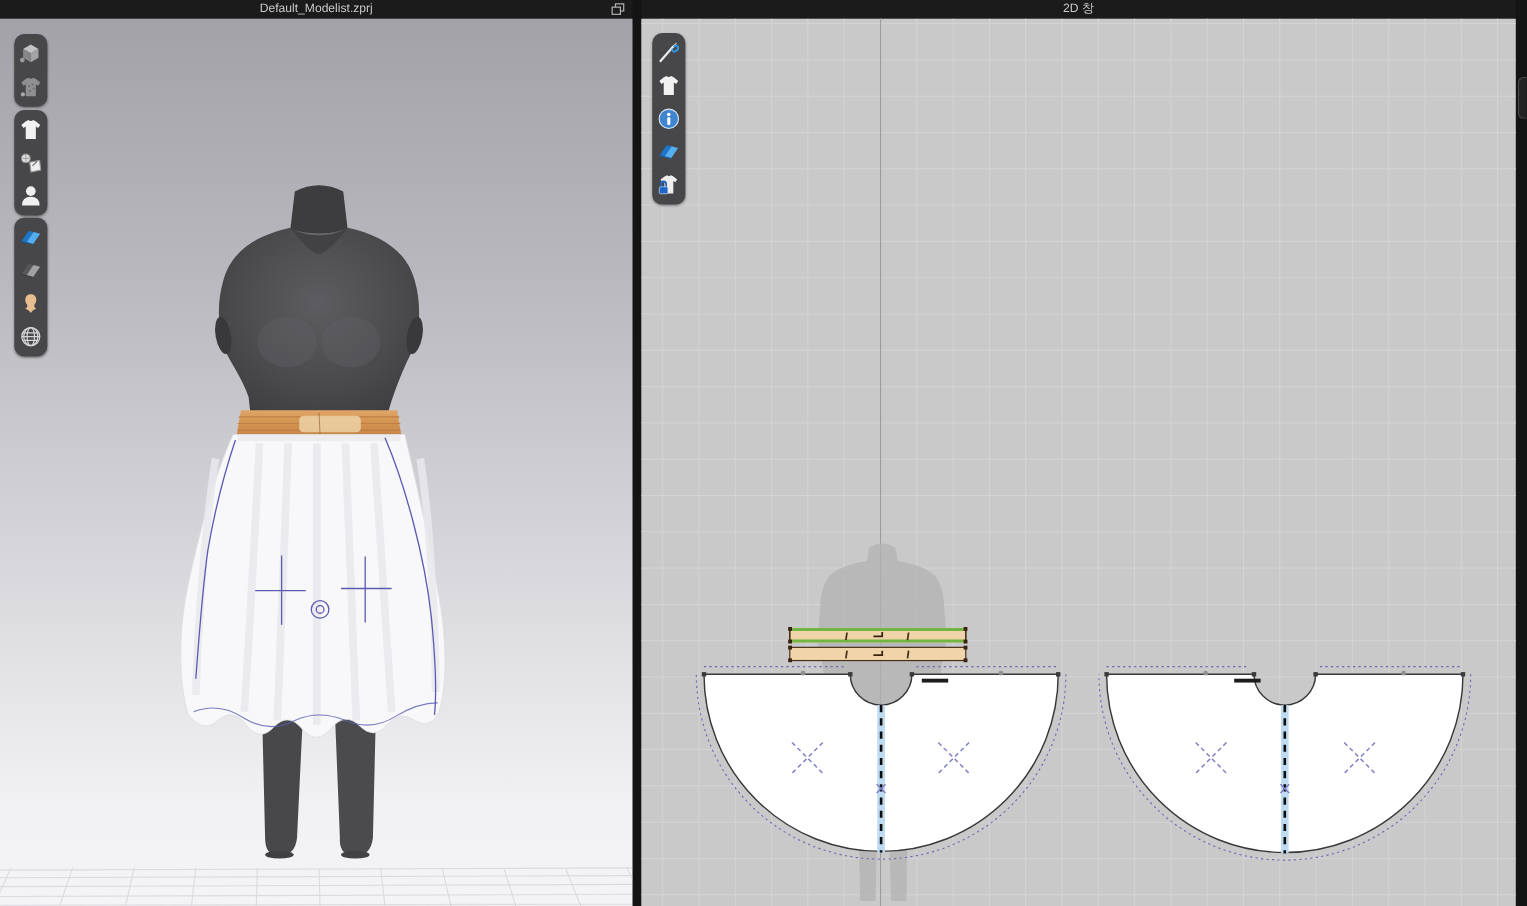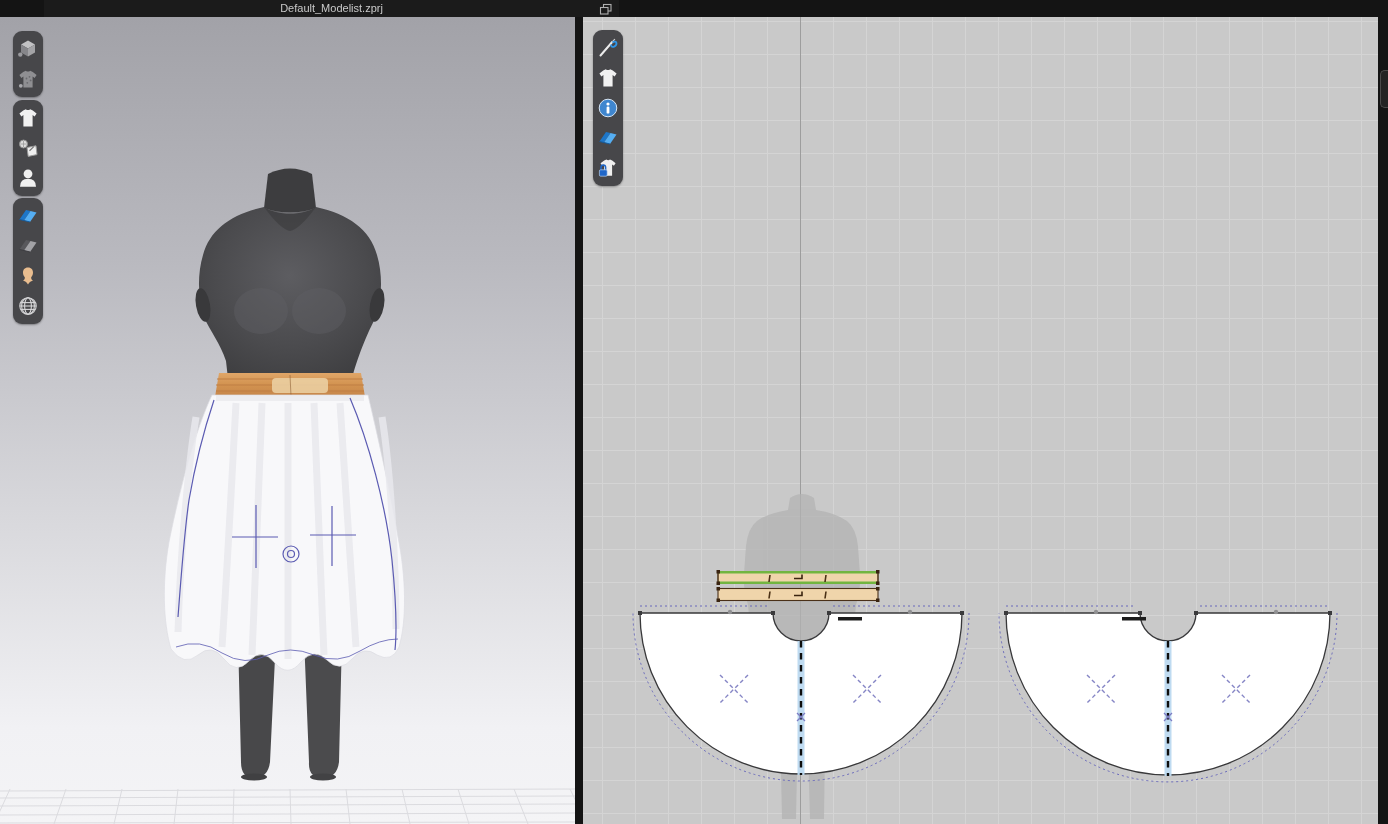--- a/index.html
+++ b/index.html
@@ -1,17 +1,17 @@
 <!DOCTYPE html>
 <html><head>
 <meta charset="utf-8">
 <style>
   html,body{margin:0;padding:0;background:#141414;font-family:"Liberation Sans",sans-serif;}
   .app{position:relative;width:1388px;height:824px;overflow:hidden;background:#141414;}
-  .panel{position:absolute;top:0;height:824px;padding-left:44px;}
+  .panel{position:absolute;top:0;height:824px;}
   .panel-3d{left:0;width:575px;}
   .panel-2d{left:583px;width:795px;}
   .titlebar{position:relative;height:17px;background:#1b1b1b;display:flex;align-items:center;justify-content:center;}
   .titlebar .title{color:#c9c9c9;font-size:11px;line-height:17px;}
   .float-btn{position:absolute;right:6px;top:2px;width:14px;height:13px;cursor:pointer;}
   .viewport-3d{position:absolute;top:17px;left:0;width:575px;height:807px;overflow:hidden;
     background:linear-gradient(#a2a2a8 0%,#b9b9bf 30%,#d8d8dc 62%,#f1f1f4 88%,#f4f4f6 100%);}
   .viewport-2d{position:absolute;top:17px;left:0;width:795px;height:807px;overflow:hidden;background-color:#c9c9c9;
     background-image:linear-gradient(#d4d4d4 1px,transparent 1px),linear-gradient(90deg,#d4d4d4 1px,transparent 1px);
     background-size:33px 33px;background-position:19px 4px;}
@@ -216,20 +216,23 @@
             <line x1="5" y1="8.6" x2="19" y2="8.6"></line>
               <line x1="3.8" y1="12" x2="20.2" y2="12"></line>
               <line x1="5" y1="15.4" x2="19" y2="15.4"></line>
           </svg>
         </div>
       </div>
     </div>
   </section>
 
   <section class="panel panel-2d">
+    <header class="titlebar">
+      <span class="title">2D 창</span>
+    </header>
 
     <div class="viewport-2d">
       <div class="axis-v"></div>
 
       <svg class="scene" width="795" height="807" viewBox="0 0 795 807">
 
         <g fill="#b3b3b3" opacity="0.75">
           <path d="M207,481 Q219,473 231,481 L233,493 Q253,496 264,504 Q273,511 275,529 L277,557 Q278,572 273,588 L268,640 L170,640 L165,588 Q160,572 161,557 L163,529 Q165,511 174,504 Q185,496 205,493 Z"></path>
           <path d="M196,660 L216,660 L213,802 L199,802 Z"></path>
           <path d="M223,660 L243,660 L241,802 L227,802 Z"></path>

